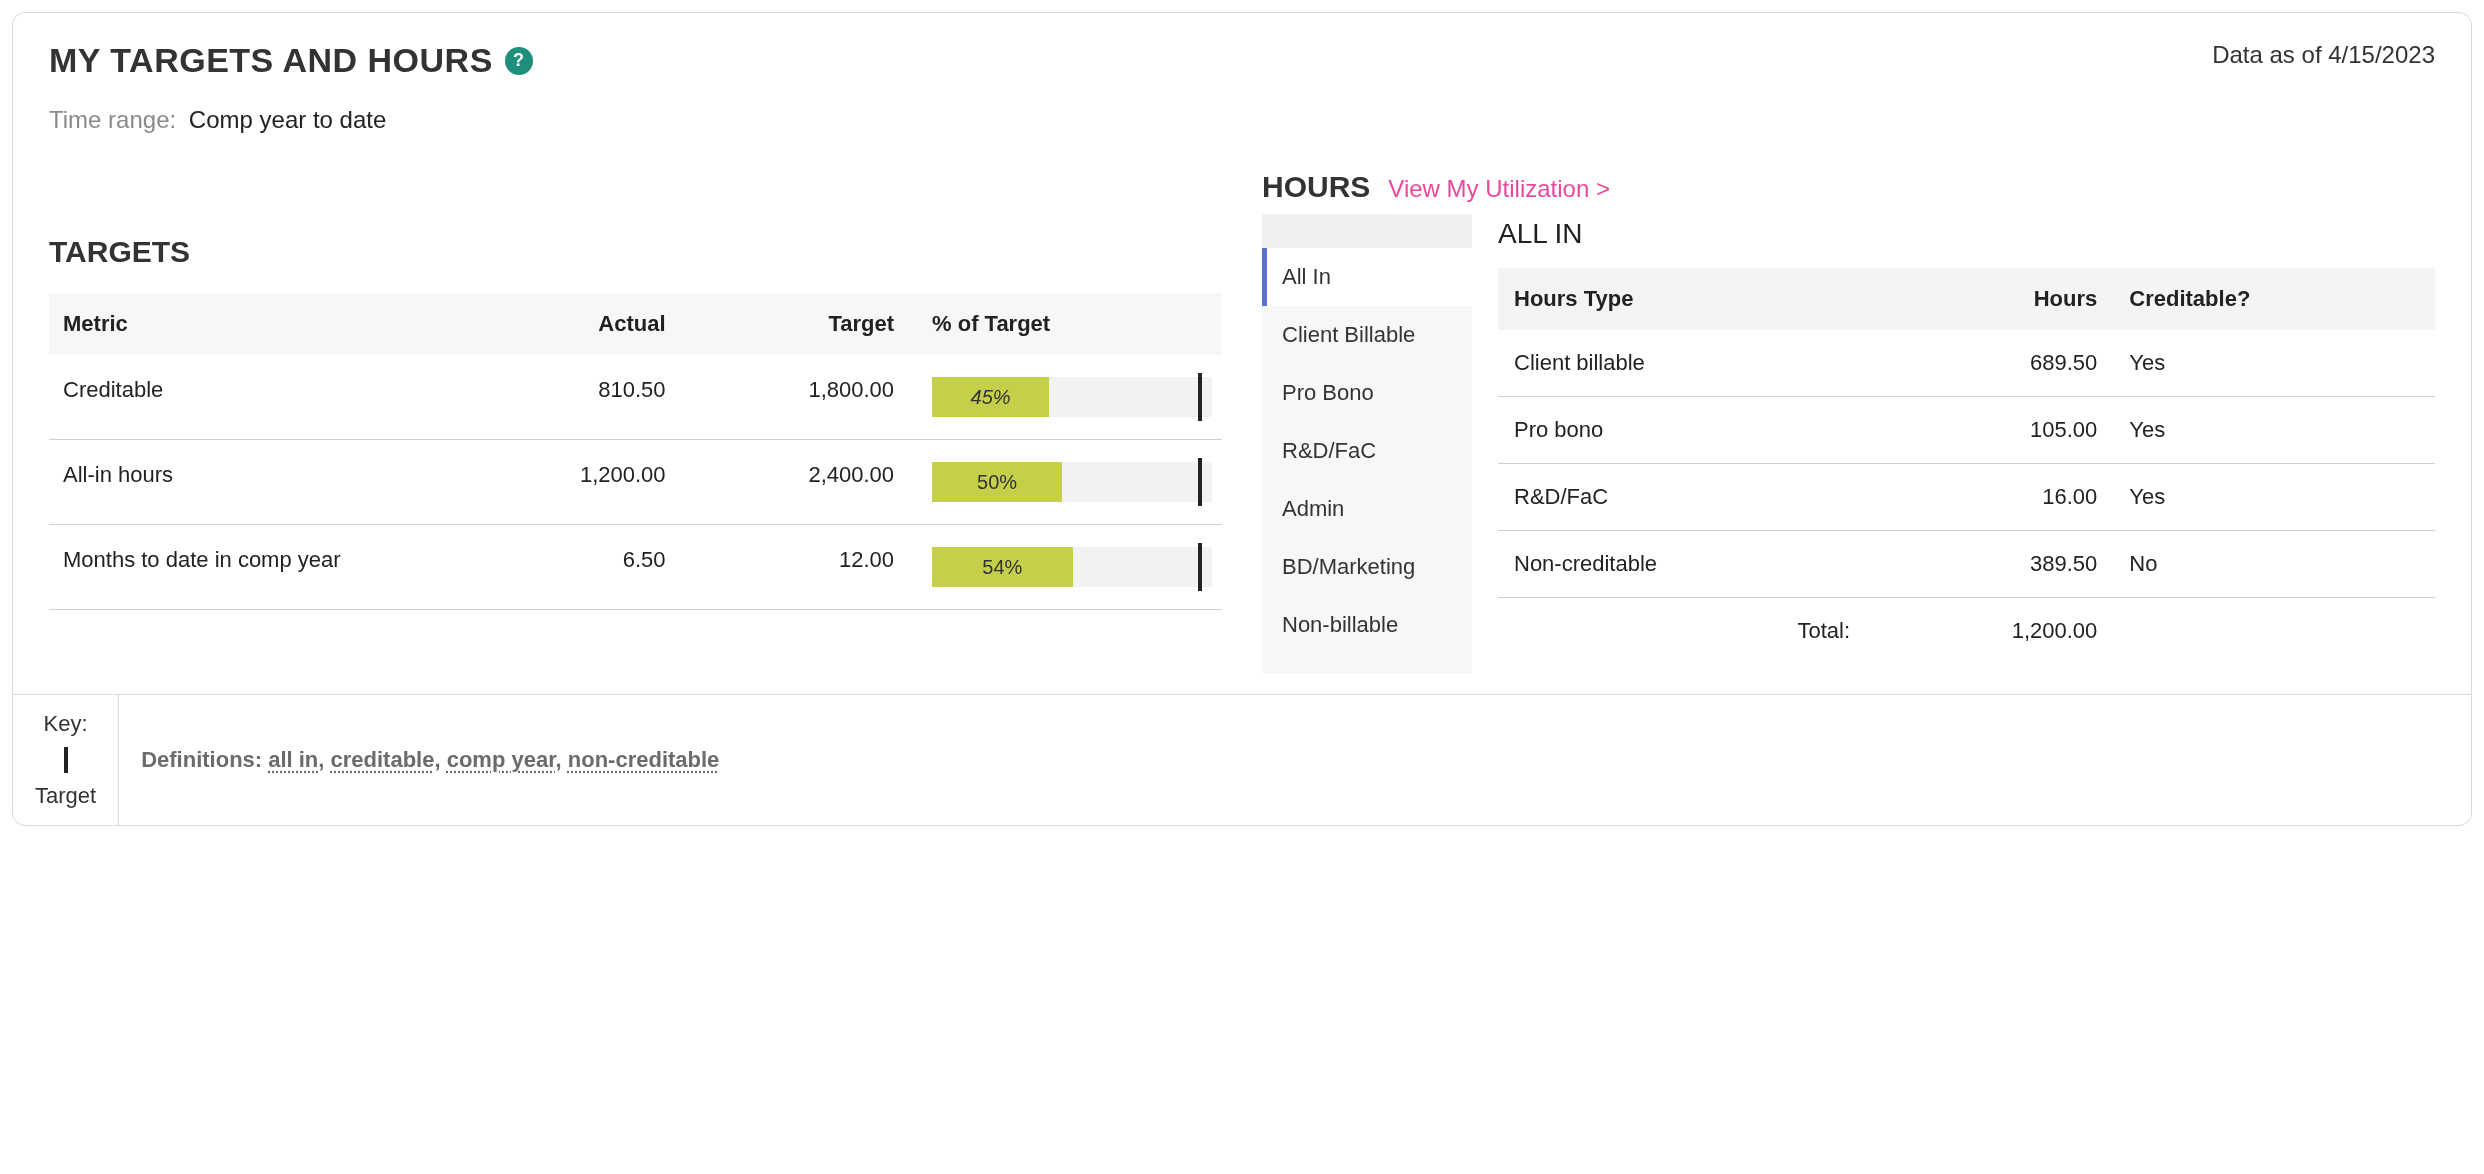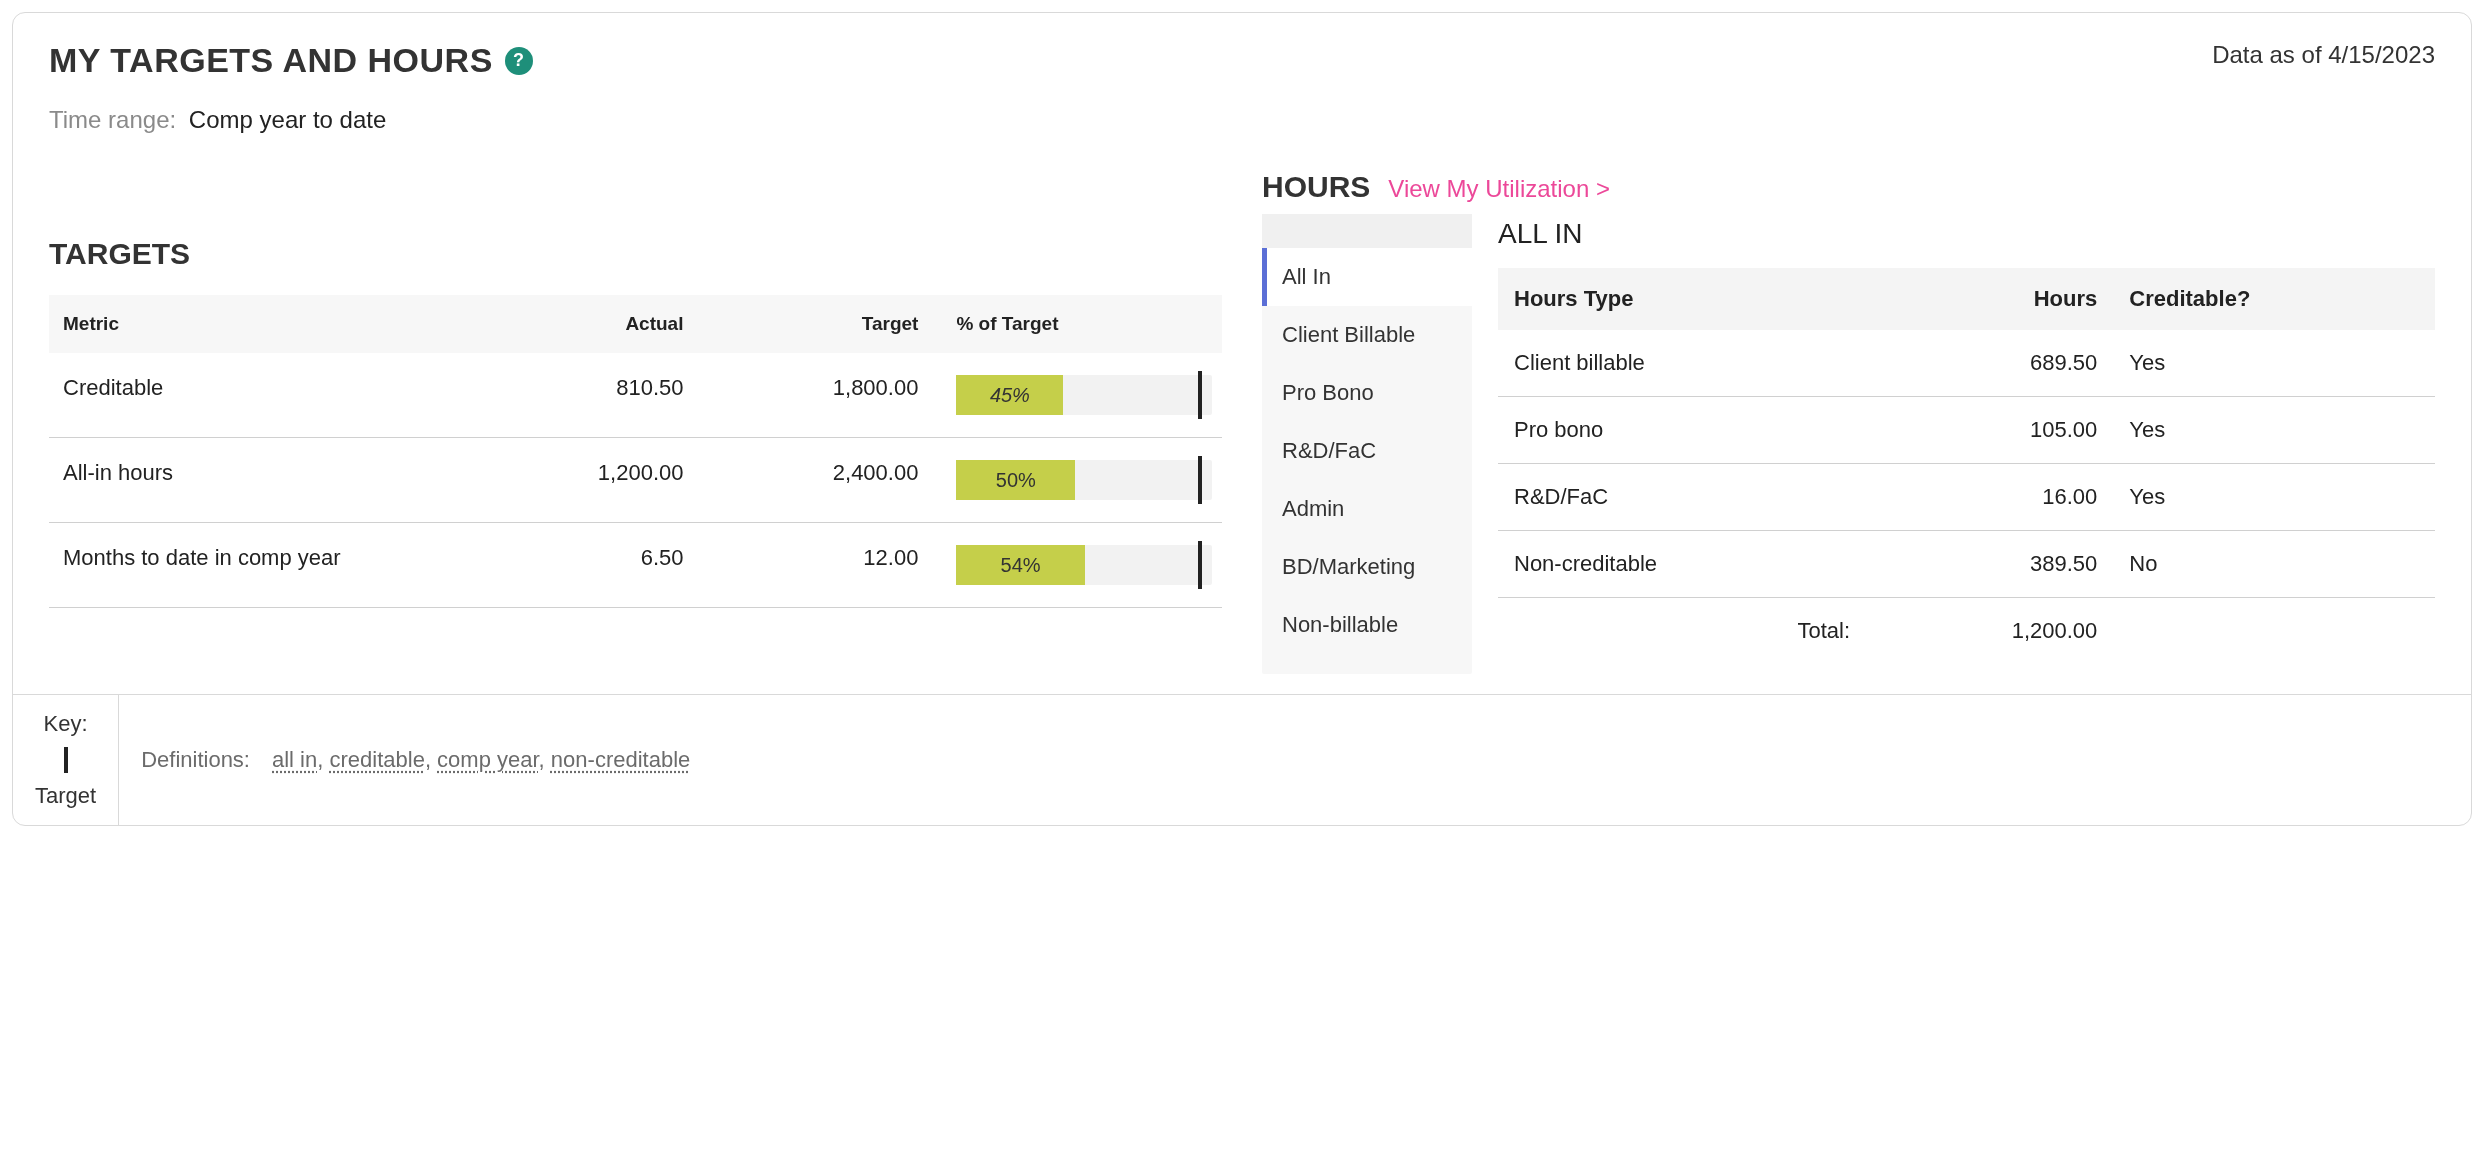--- a/index.html
+++ b/index.html
@@ -90,21 +90,21 @@
   }
 
   
   table.targets {
     width: 100%;
     border-collapse: collapse;
   }
   table.targets thead th {
     background: #f7f7f7;
     font-weight: 600;
-    font-size: 19px;
+    font-size: 22px;
     text-align: left;
     padding: 18px 14px;
   }
   table.targets th.num, table.targets td.num { text-align: right; }
   table.targets tbody td {
     padding: 22px 14px;
     font-size: 22px;
     border-bottom: 1px solid #d0d0d0;
     vertical-align: top;
   }
@@ -216,22 +216,23 @@
     width: 4px;
     height: 26px;
     background: #222;
   }
   .footer-defs {
     padding: 16px 22px;
     font-size: 22px;
     color: #6b6b6b;
     display: flex;
     align-items: center;
-    gap: 22px;
+    gap: 6px;
     flex-wrap: wrap;
+    font-weight: bold;
   }
   .def-link {
     text-decoration: underline dotted;
     text-underline-offset: 4px;
     cursor: pointer;
     color: #6b6b6b;
   }
 </style>
 </head>
 <body>

